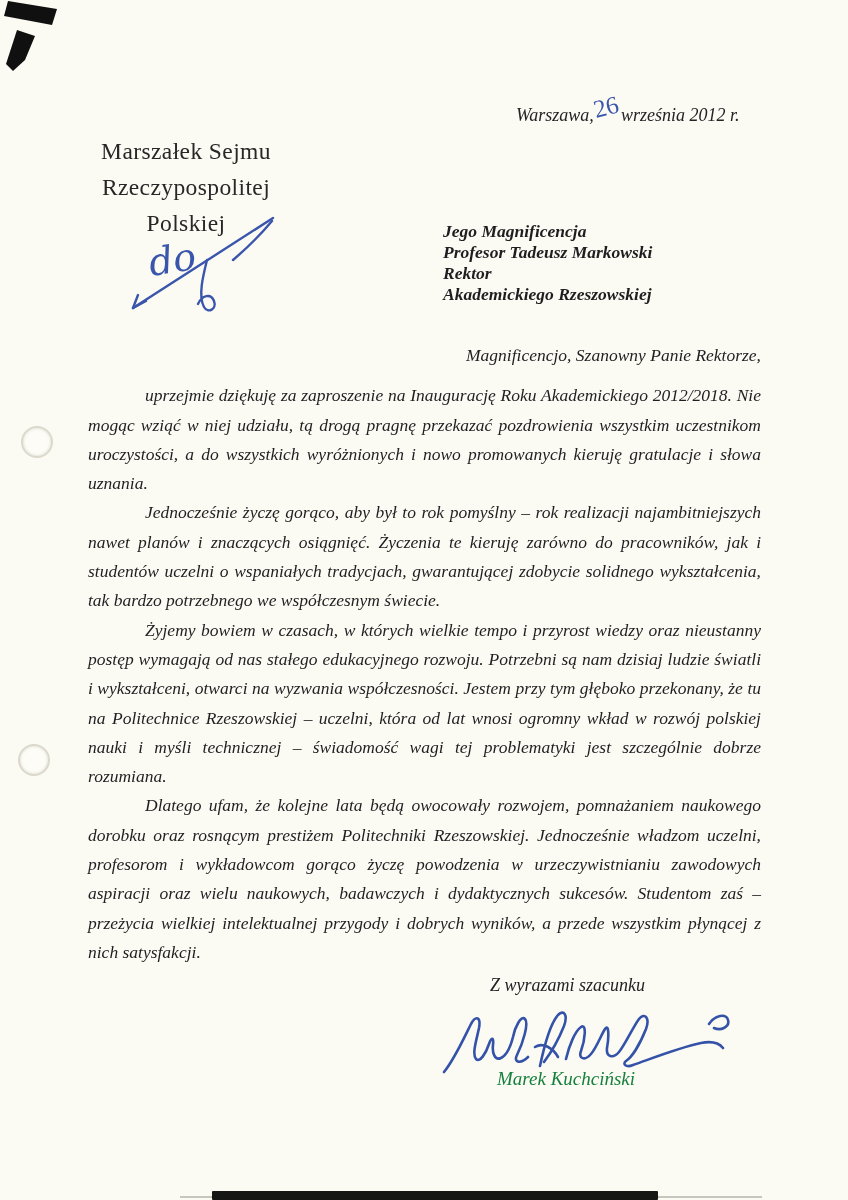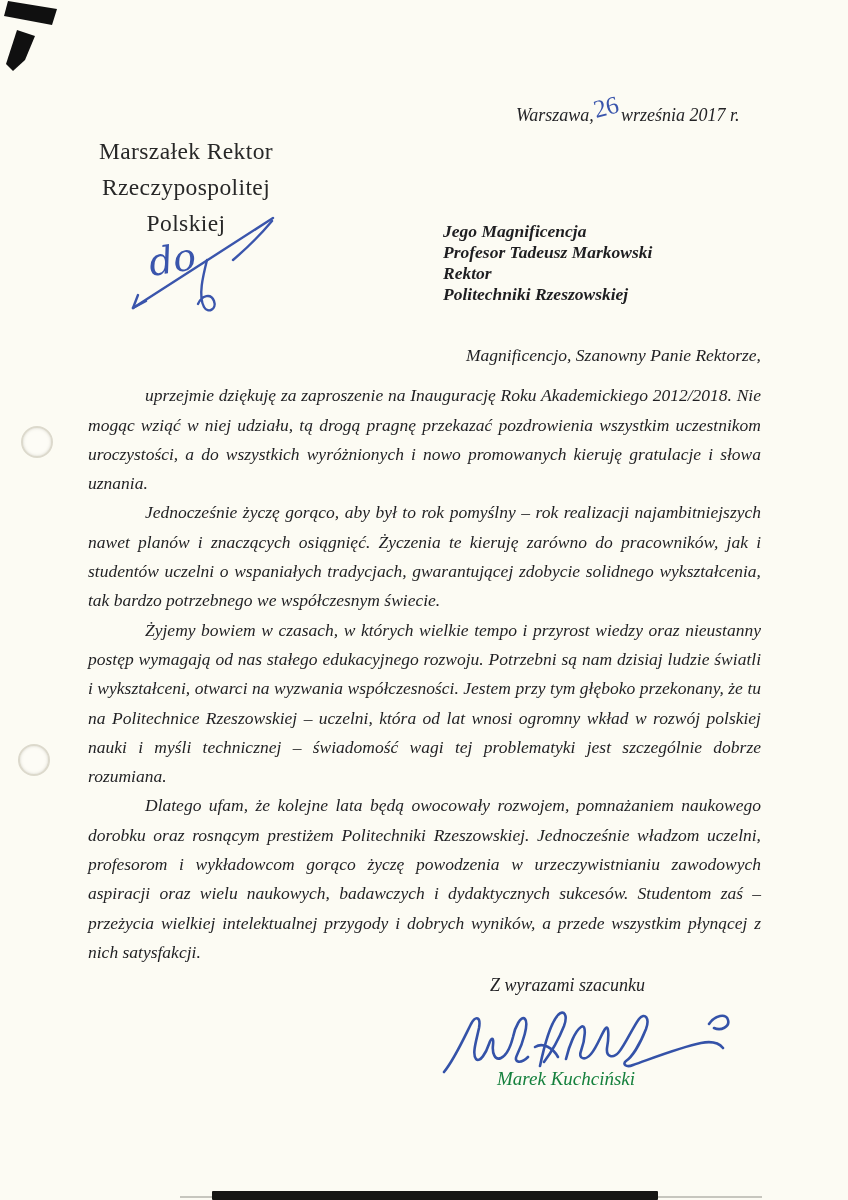--- a/index.html
+++ b/index.html
@@ -52,44 +52,44 @@
 
   <svg class="corner-marks" width="64" height="78" viewBox="0 0 64 78">
     <polygon points="8,1 57,9 52,25 4,16" fill="#101010"></polygon>
     <polygon points="17,30 35,36 25,60 13,71 6,64" fill="#101010"></polygon>
   </svg>
 
   <div class="hole top"></div>
   <div class="hole bottom"></div>
 
   <div class="dateline">
-    <span>Warszawa,</span><span class="day">26</span><span>września 2017 r.</span>
+    <span>Warszawa,</span><span class="day">26</span><span>września 2012 r.</span>
   </div>
 
   <div class="letterhead">
-    <div>Marszałek Rektor</div>
+    <div>Marszałek Sejmu</div>
     <div>Rzeczypospolitej Polskiej</div>
   </div>
 
   <svg class="do-note" width="170" height="118" viewBox="0 0 170 118">
     <g stroke="#3a55ac" stroke-width="2.4" fill="none" stroke-linecap="round" stroke-linejoin="round">
       <path d="M158,10 L18,100"></path>
       <path d="M18,100 L31,93"></path>
       <path d="M18,100 L23,87"></path>
       <path d="M92,52 C88,68 83,88 89,99 C93,106 102,101 99,93 C96,85 87,87 83,96"></path>
       <path d="M118,52 C132,40 147,25 157,13"></path>
     </g>
     <text x="36" y="68" transform="rotate(-9 36 68)" font-family="'DejaVu Serif',serif" font-style="italic" font-size="38" fill="#3a55ac">do</text>
   </svg>
 
   <div class="recipient">
     <div>Jego Magnificencja</div>
     <div>Profesor Tadeusz Markowski</div>
     <div>Rektor</div>
-    <div>Politechniki Rzeszowskiej</div>
+    <div>Akademickiego Rzeszowskiej</div>
   </div>
 
   <div class="body">
     <p class="salutation">Magnificencjo, Szanowny Panie Rektorze,</p>
     <p>uprzejmie dziękuję za zaproszenie na Inaugurację Roku Akademickiego 2012/2018. Nie mogąc wziąć w niej udziału, tą drogą pragnę przekazać pozdrowienia wszystkim uczestnikom uroczystości, a do wszystkich wyróżnionych i nowo promowanych kieruję gratulacje i słowa uznania.</p>
     <p>Jednocześnie życzę gorąco, aby był to rok pomyślny – rok realizacji najambitniejszych nawet planów i znaczących osiągnięć. Życzenia te kieruję zarówno do pracowników, jak i studentów uczelni o wspaniałych tradycjach, gwarantującej zdobycie solidnego wykształcenia, tak bardzo potrzebnego we współczesnym świecie.</p>
     <p>Żyjemy bowiem w czasach, w których wielkie tempo i przyrost wiedzy oraz nieustanny postęp wymagają od nas stałego edukacyjnego rozwoju. Potrzebni są nam dzisiaj ludzie światli i wykształceni, otwarci na wyzwania współczesności. Jestem przy tym głęboko przekonany, że tu na Politechnice Rzeszowskiej – uczelni, która od lat wnosi ogromny wkład w rozwój polskiej nauki i myśli technicznej – świadomość wagi tej problematyki jest szczególnie dobrze rozumiana.</p>
     <p>Dlatego ufam, że kolejne lata będą owocowały rozwojem, pomnażaniem naukowego dorobku oraz rosnącym prestiżem Politechniki Rzeszowskiej. Jednocześnie władzom uczelni, profesorom i wykładowcom gorąco życzę powodzenia w urzeczywistnianiu zawodowych aspiracji oraz wielu naukowych, badawczych i dydaktycznych sukcesów. Studentom zaś – przeżycia wielkiej intelektualnej przygody i dobrych wyników, a przede wszystkim płynącej z nich satysfakcji.</p>
   </div>
 

